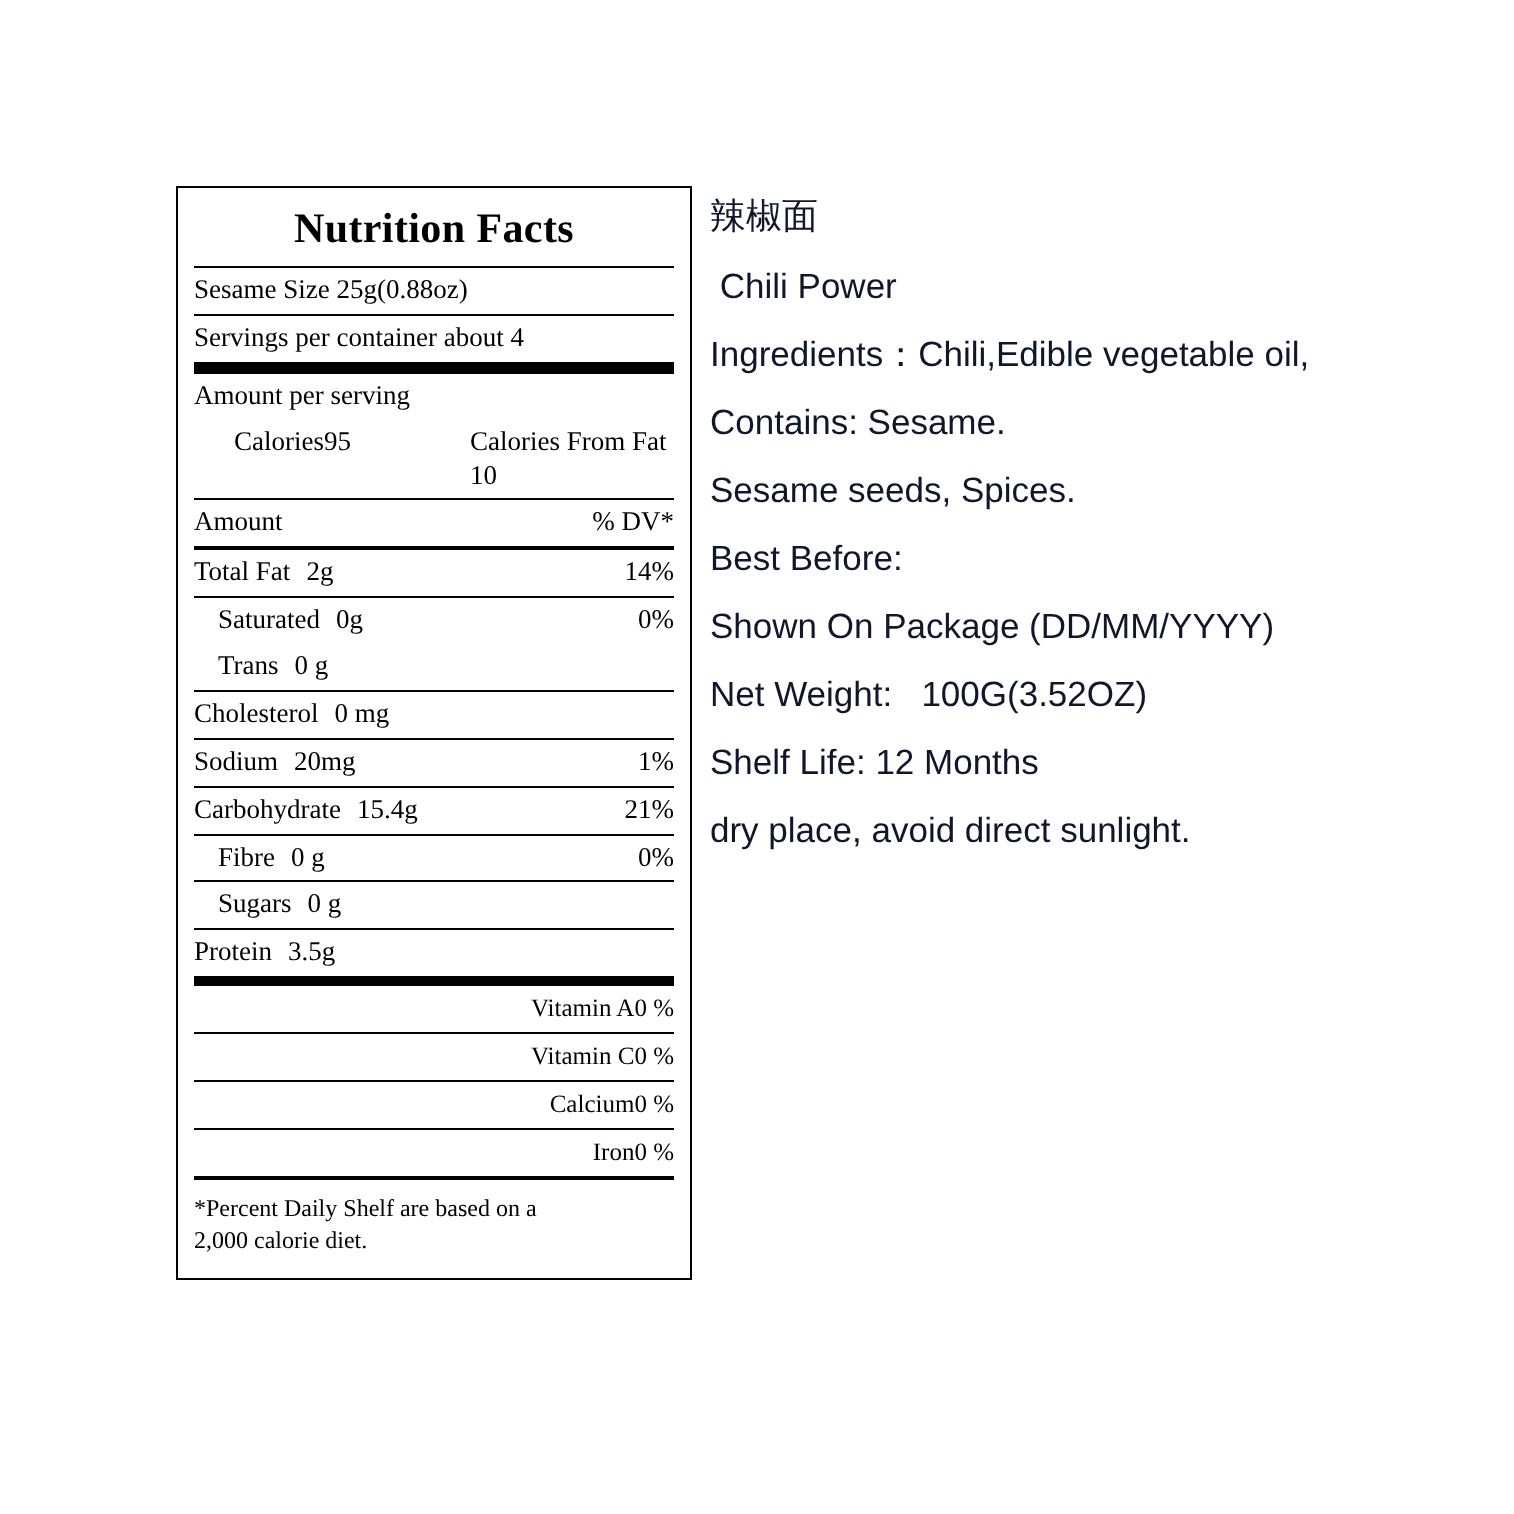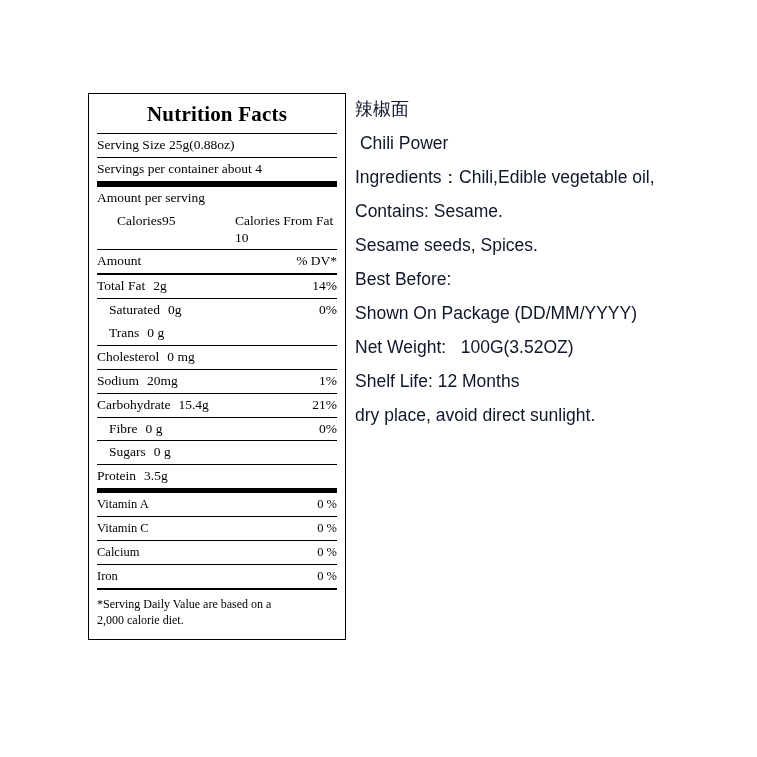--- a/index.html
+++ b/index.html
@@ -72,21 +72,21 @@
     display: flex;
     font-size: 13.5px;
     padding: 3px 0 3px 0;
     line-height: 1.25;
   }
   .cal-row .c1 { width: 118px; margin-left: 20px; }
   .cal-row .c2 { flex: 1; }
 
   .vit-row {
     display: flex;
-    justify-content: space-between;
+    justify-content: flex-end;
     font-size: 12.5px;
     padding: 4px 0 4px 0;
     line-height: 1.2;
   }
   .footnote {
     font-size: 12px;
     line-height: 1.35;
     padding: 6px 0 4px 0;
   }
 
@@ -111,21 +111,21 @@
 <body>
 
 <div class="page">
 
   <div class="nf-panel">
     <div class="nf-inner">
 
       <div class="nf-title">Nutrition Facts</div>
       <div class="rule-thin"></div>
 
-      <div class="nf-line">Serving Size   25g(0.88oz)</div>
+      <div class="nf-line">Sesame Size   25g(0.88oz)</div>
       <div class="rule-thin"></div>
 
       <div class="nf-line">Servings per container about 4</div>
       <div class="rule-thick"></div>
 
       <div class="nf-line">Amount per serving</div>
 
       <div class="cal-row">
         <span class="c1">Calories95</span>
         <span class="c2">Calories From Fat 10</span>
@@ -209,21 +209,21 @@
       </div>
       <div class="rule-thin"></div>
 
       <div class="vit-row">
         <span>Iron</span>
         <span>0 %</span>
       </div>
       <div class="rule-med"></div>
 
       <div class="footnote">
-        <div>*Serving Daily Value are based on a</div>
+        <div>*Percent Daily Shelf are based on a</div>
         <div>2,000 calorie diet.</div>
       </div>
 
     </div>
   </div>
 
   <div class="info">
     <div class="cjk">辣椒面</div>
     <div> Chili Power</div>
     <div>Ingredients：Chili,Edible vegetable oil,</div>

